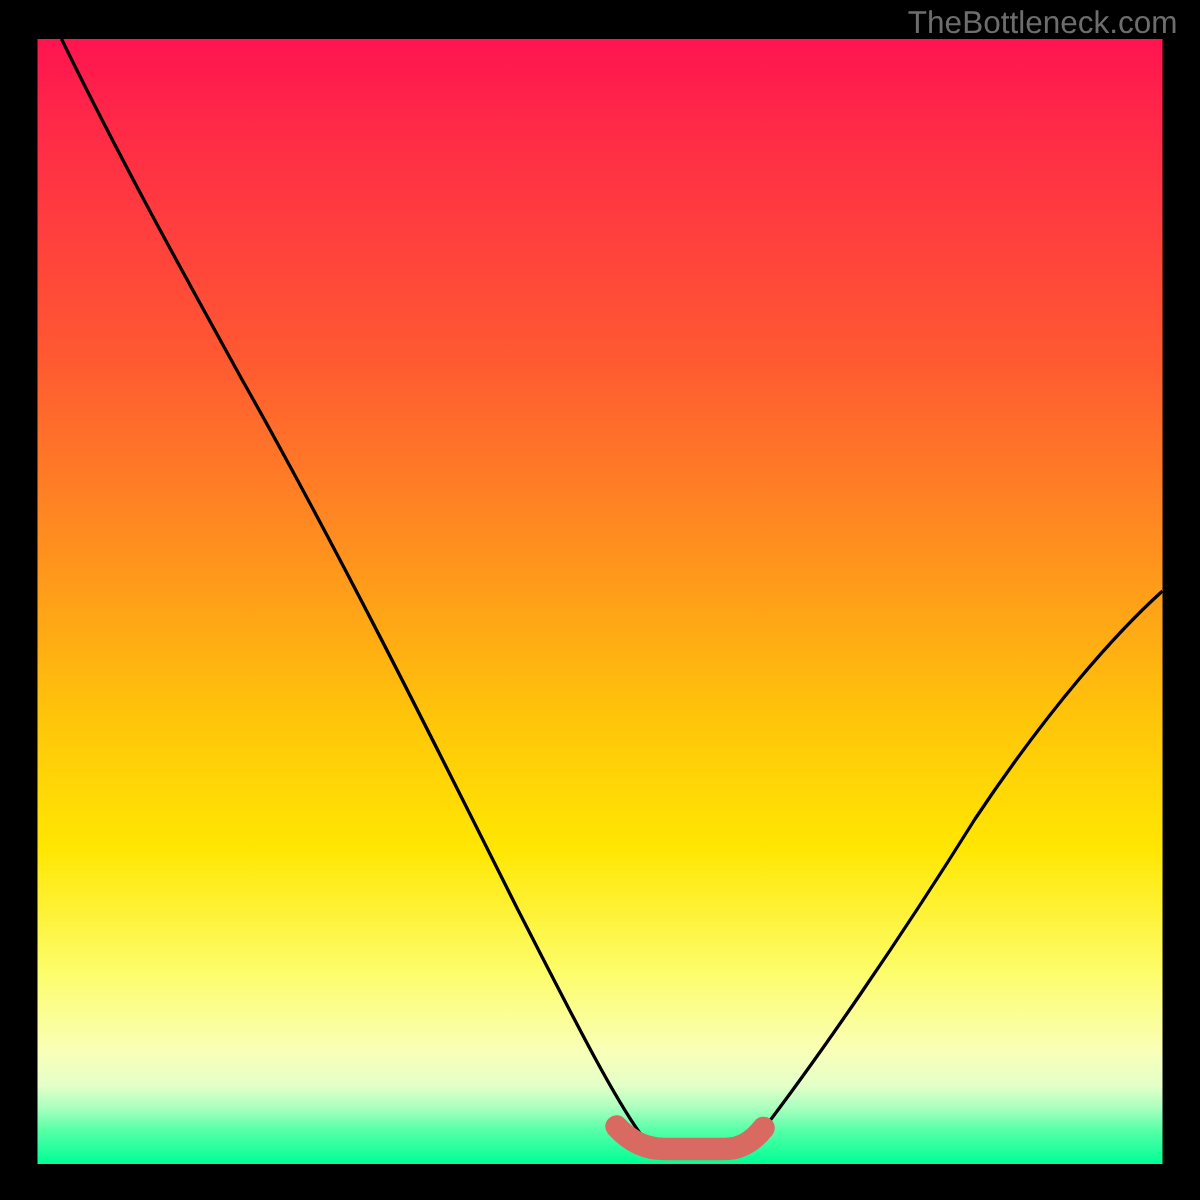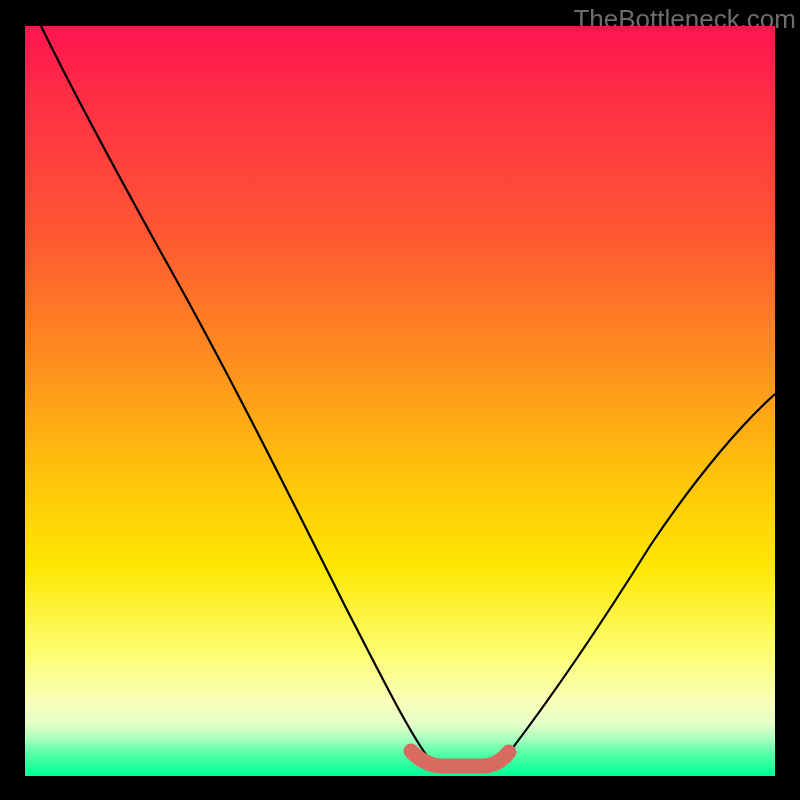--- a/index.html
+++ b/index.html
@@ -46,23 +46,23 @@
     position: absolute;
     left: 0;
     top: 0;
     width: 750px;
     height: 750px;
     overflow: visible;
   }
   .watermark {
     position: absolute;
     top: 4px;
-    right: 4px;
+    right: 15px;
     color: #6d6d6d;
-    font-size: 26px;
+    font-size: 21px;
     font-weight: 500;
     letter-spacing: 0px;
     user-select: none;
   }
 </style>
 </head>
 <body>
 
 <div class="frame">
   <div class="watermark">TheBottleneck.com</div>

